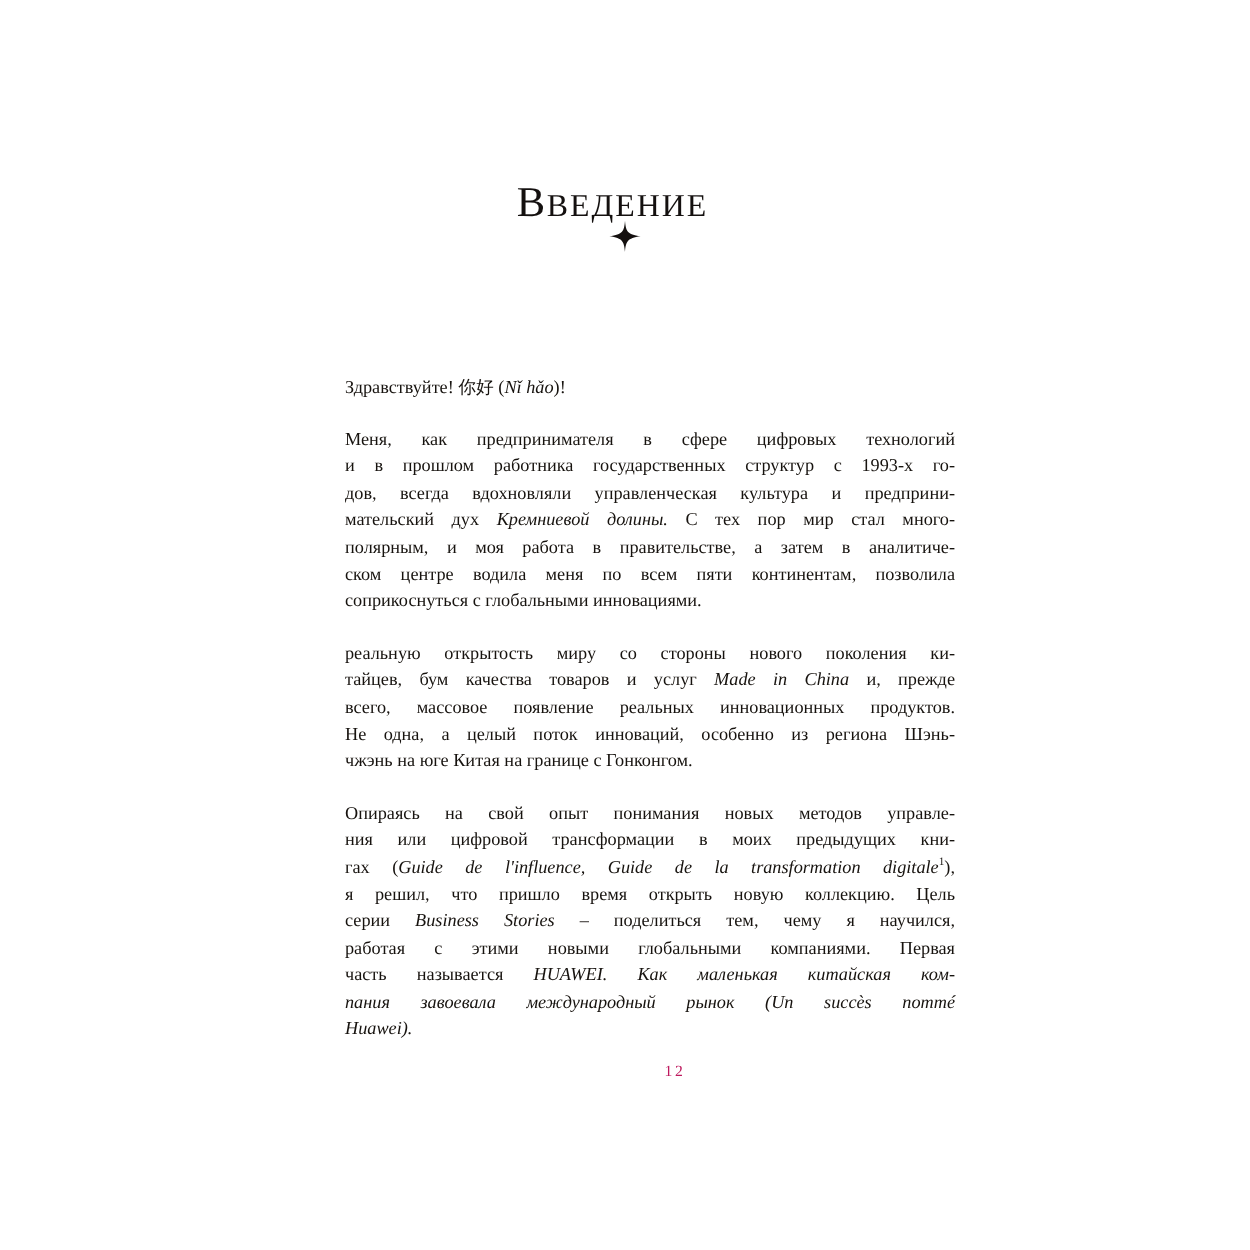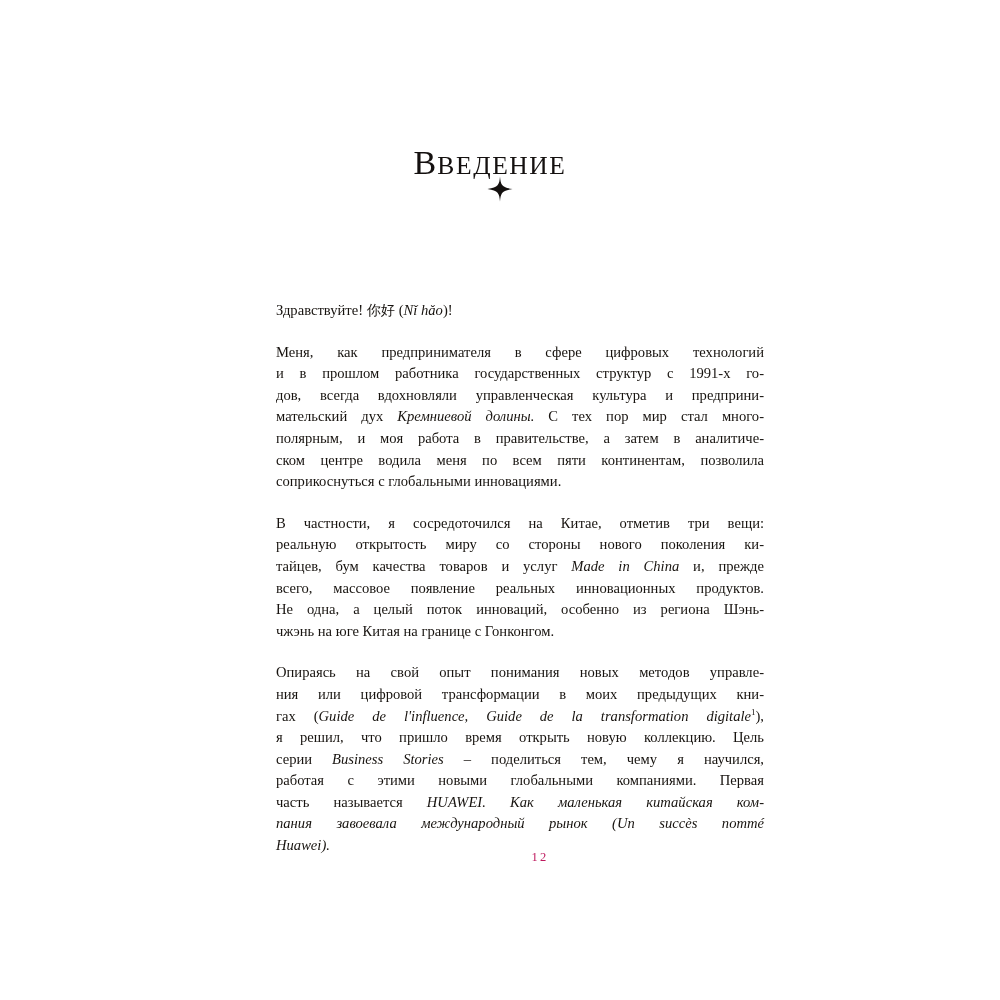--- a/index.html
+++ b/index.html
@@ -131,30 +131,29 @@
   </div>
 
   <div class="text-column">
 
     <p class="para greeting">
       <span class="ln free"><span>Здравствуйте! </span><span class="cjk">你好</span><span> (</span><i>Nǐ hǎo</i><span>)!</span></span>
     </p>
 
     <p class="para">
       <span class="ln">Меня, как предпринимателя в сфере цифровых технологий</span>
-      <span class="ln">и в прошлом работника государственных структур с 1991-х го-</span>
+      <span class="ln">и в прошлом работника государственных структур с 1993-х го-</span>
       <span class="ln">дов, всегда вдохновляли управленческая культура и предприни-</span>
       <span class="ln"><span>мательский дух </span><i>Кремниевой долины.</i><span> С тех пор мир стал много-</span></span>
       <span class="ln">полярным, и моя работа в правительстве, а затем в аналитиче-</span>
       <span class="ln">ском центре водила меня по всем пяти континентам, позволила</span>
       <span class="ln last">соприкоснуться с глобальными инновациями.</span>
     </p>
 
     <p class="para">
-      <span class="ln">В частности, я сосредоточился на Китае, отметив три вещи:</span>
       <span class="ln">реальную открытость миру со стороны нового поколения ки-</span>
       <span class="ln"><span>тайцев, бум качества товаров и услуг </span><i>Made in China</i><span> и, прежде</span></span>
       <span class="ln">всего, массовое появление реальных инновационных продуктов.</span>
       <span class="ln">Не одна, а целый поток инноваций, особенно из региона Шэнь-</span>
       <span class="ln last">чжэнь на юге Китая на границе с Гонконгом.</span>
     </p>
 
     <p class="para">
       <span class="ln">Опираясь на свой опыт понимания новых методов управле-</span>
       <span class="ln">ния или цифровой трансформации в моих предыдущих кни-</span>

